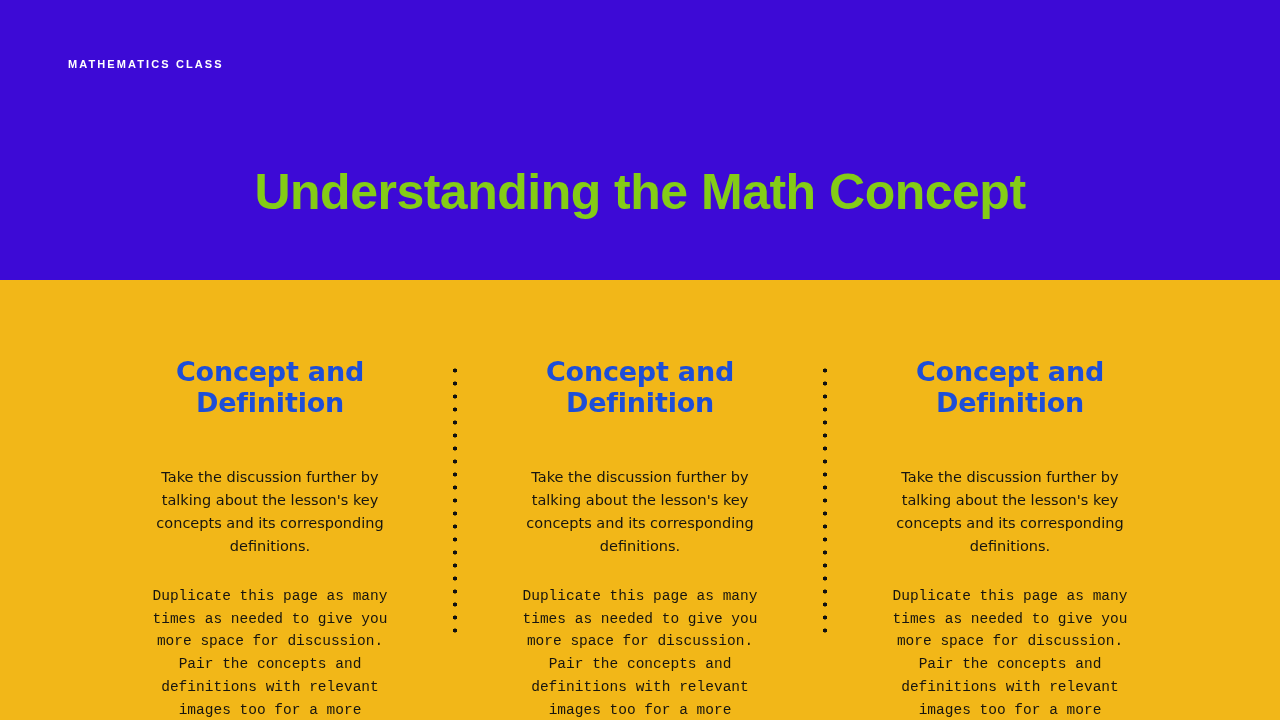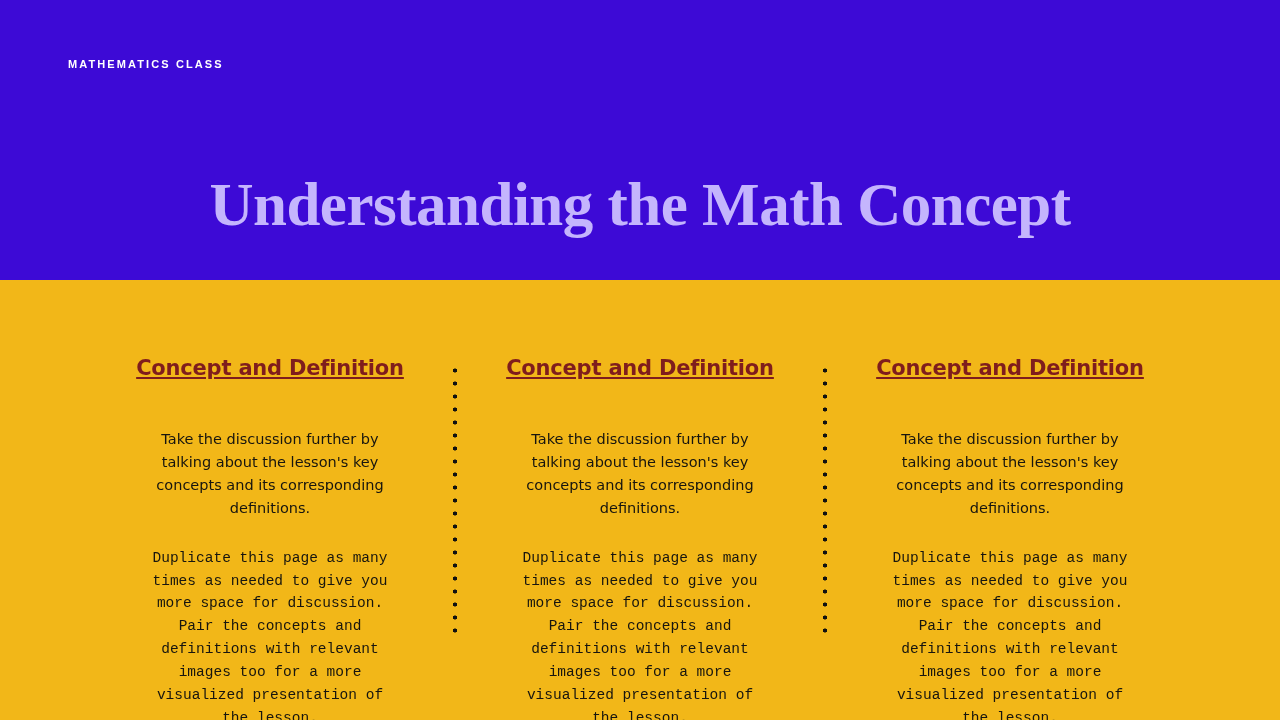--- a/index.html
+++ b/index.html
@@ -38,26 +38,26 @@
     font-weight: bold;
     letter-spacing: 2.1px;
     font-family: "Liberation Sans", sans-serif;
   }
   .title {
     position: absolute;
     left: 0;
     right: 0;
     top: 132px;
     text-align: center;
-    color: #c4b5fd;
-    font-size: 61px;
+    color: #84cc16;
+    font-size: 50px;
     line-height: 1.05;
     font-weight: bold;
     letter-spacing: -0.5px;
-    font-family: Liberation Serif, serif;
+    font-family: Liberation Sans, sans-serif;
   }
   .body-area {
     position: relative;
     flex: 1 1 auto;
     display: flex;
     flex-direction: row;
     align-items: flex-start;
     justify-content: center;
     padding: 76px 60px 0 60px;
     box-sizing: border-box;
@@ -65,27 +65,26 @@
   .column {
     width: 300px;
     box-sizing: border-box;
     display: flex;
     flex-direction: column;
     align-items: center;
     text-align: center;
     color: #101010;
   }
   .col-title {
-    font-size: 21px;
+    font-size: 27px;
     font-weight: bold;
-    color: #7f1d1d;
+    color: #1d4ed8;
     margin: 0 0 18px 0;
     font-family: "DejaVu Sans", sans-serif;
     letter-spacing: -0.2px;
-    text-decoration: underline;
   }
   .col-para {
     font-size: 14.5px;
     line-height: 1.58;
     color: #17150f;
     margin: 0;
     font-family: "DejaVu Sans", sans-serif;
     max-width: 252px;
   }
   .col-para.first {

